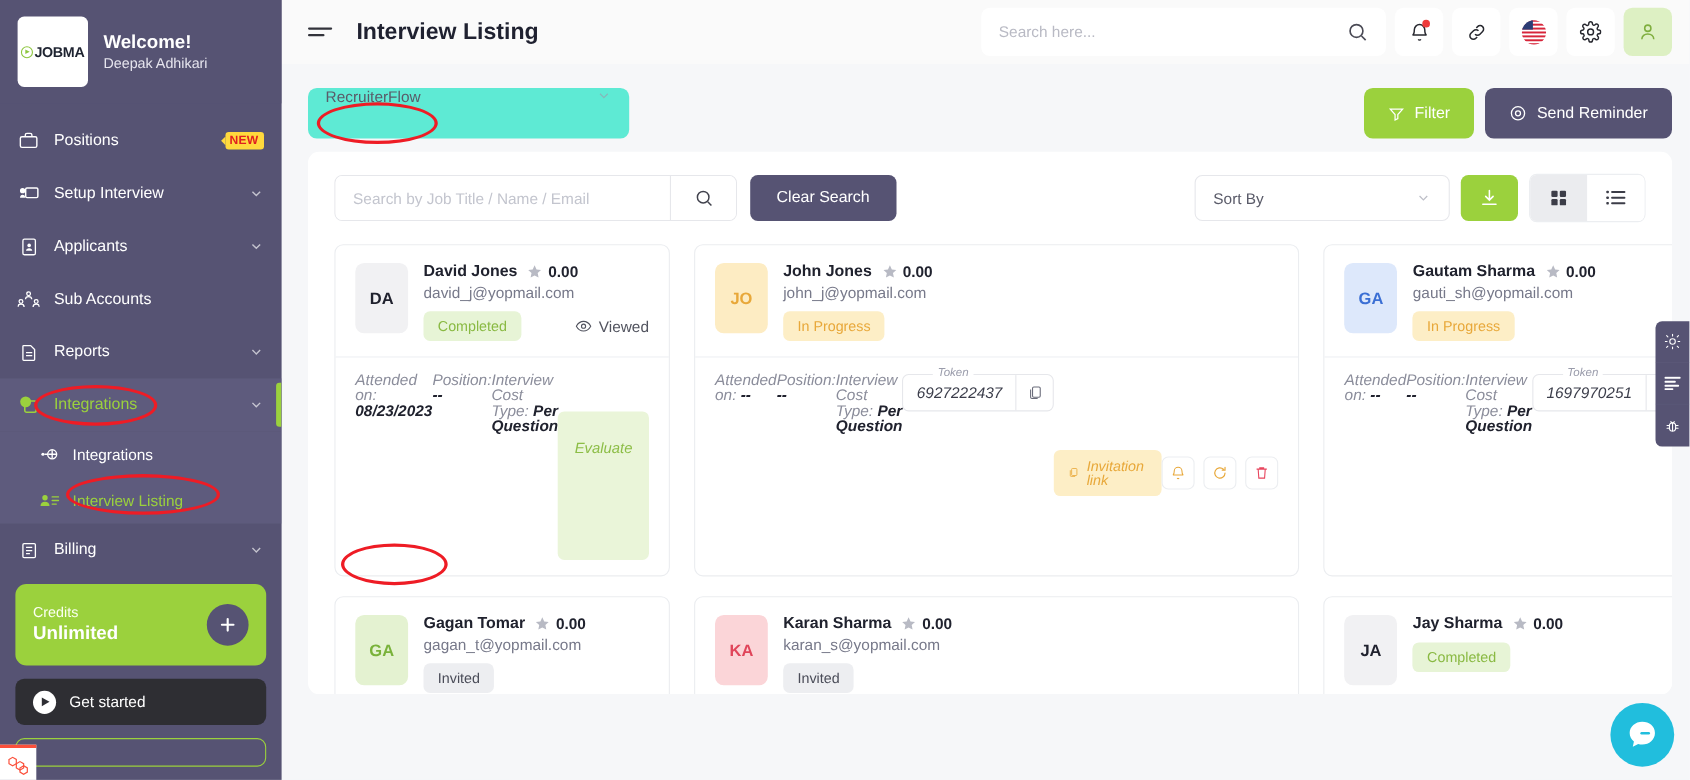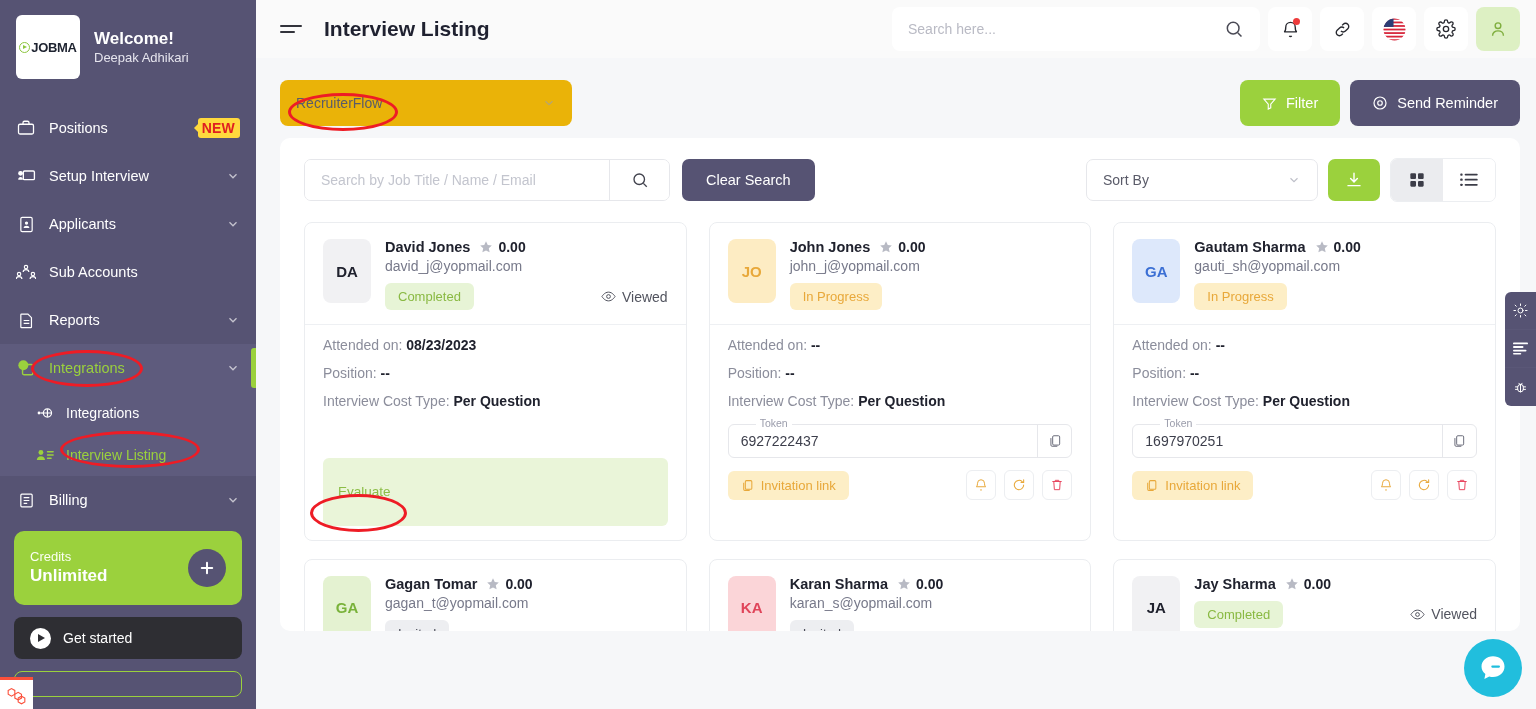--- a/index.html
+++ b/index.html
@@ -47,21 +47,21 @@
   .nav-item {
     display: flex; align-items: center; gap: 13px;
     padding: 0 16px; height: 48px; color: #ffffff;
     font-size: 14.5px; cursor: pointer; position: relative;
   }
   .nav-item .nav-label { flex: 1 1 auto; white-space: nowrap; }
   .nav-icon { width: 20px; height: 20px; flex: 0 0 20px; display:flex; align-items:center; justify-content:center; }
   .nav-icon svg { display: block; }
   .chev { width: 14px; height: 14px; opacity: .65; flex: 0 0 14px; }
   .badge-new {
-    background: #ffd93d; color: #e02020; font-size: 14px; font-weight: 700;
+    background: #ffd93d; color: #e02020; font-size: 11px; font-weight: 700;
     padding: 2px 5px 2px 4px; border-radius: 3px; letter-spacing: .2px;
     position: relative; margin-left: 4px;
   }
   .badge-new::before{
     content:""; position:absolute; left:-4px; top:50%; transform:translateY(-50%);
     border-right:4px solid #ffd93d; border-top:4px solid transparent; border-bottom:4px solid transparent;
   }
   .nav-item.active { background: #5e5b7d; color: #9bd13d; }
   .nav-item.active::after {
     content: ""; position: absolute; right: 0; top: 4px; bottom: 4px;
@@ -142,22 +142,22 @@
   .bell-dot {
     position: absolute; top: 11px; right: 12px; width: 7px; height: 7px;
     border-radius: 50%; background: #ee3b3b;
   }
   .flag { width: 23px; height: 23px; border-radius: 50%; overflow: hidden; position: relative; }
 
   .content { flex: 1 1 auto; padding: 0 16px 0 24px; overflow: hidden; }
 
   .filterbar { display: flex; align-items: center; padding: 22px 0 12px; }
   .select-box {
-    width: 292px; height: 46px; background: #eab308; border-radius: 8px;
-    display: flex; align-items: center; padding: 0 16px; font-size: 14px;
+    width: 292px; height: 46px; background: #5eead4; border-radius: 8px;
+    display: flex; padding: 0 16px; font-size: 14px;
     color: #5a5b69; cursor: pointer;
   }
   .select-box .sel-val { flex: 1 1 auto; }
   .filterbar-right { margin-left: auto; display: flex; gap: 10px; }
   .btn {
     height: 46px; border-radius: 8px; display: flex; align-items: center;
     justify-content: center; gap: 9px; font-size: 14.5px; cursor: pointer;
     padding: 0 22px; border: none; font-family: inherit;
   }
   .btn-filter { background: #9bd13d; color: #fff; min-width: 96px; }
@@ -239,21 +239,21 @@
   .act-group { margin-left: auto; display: flex; gap: 8px; }
   .act-btn {
     width: 30px; height: 30px; border: 1px solid #eceef1; border-radius: 6px;
     display: flex; align-items: center; justify-content: center; cursor: pointer; background: #fff;
   }
   .btn-evaluate {
     background: #eaf5d9; color: #8cbd46; font-size: 13.5px; border-radius: 6px;
     padding: 27px 15px; display: inline-block; cursor: pointer; margin-top: 36px;
   }
   .card-tall { min-height: 302px; display: flex; flex-direction: column; }
-  .card-tall .card-body { flex: 1 1 auto; display:flex; flex-direction:column; }
+  .card-tall .card-body { flex: 1 1 auto; display:flex; flex-direction:row;font-style:italic; }
 
   
   .right-rail {
     position: absolute; right: 0; top: 292px; width: 31px;
     background: #565373; border-radius: 6px 0 0 6px; overflow: hidden; z-index: 5;
   }
   .rail-btn {
     height: 38px; display: flex; align-items: center; justify-content: center;
     cursor: pointer; border-bottom: 1px solid #62608055;
   }

